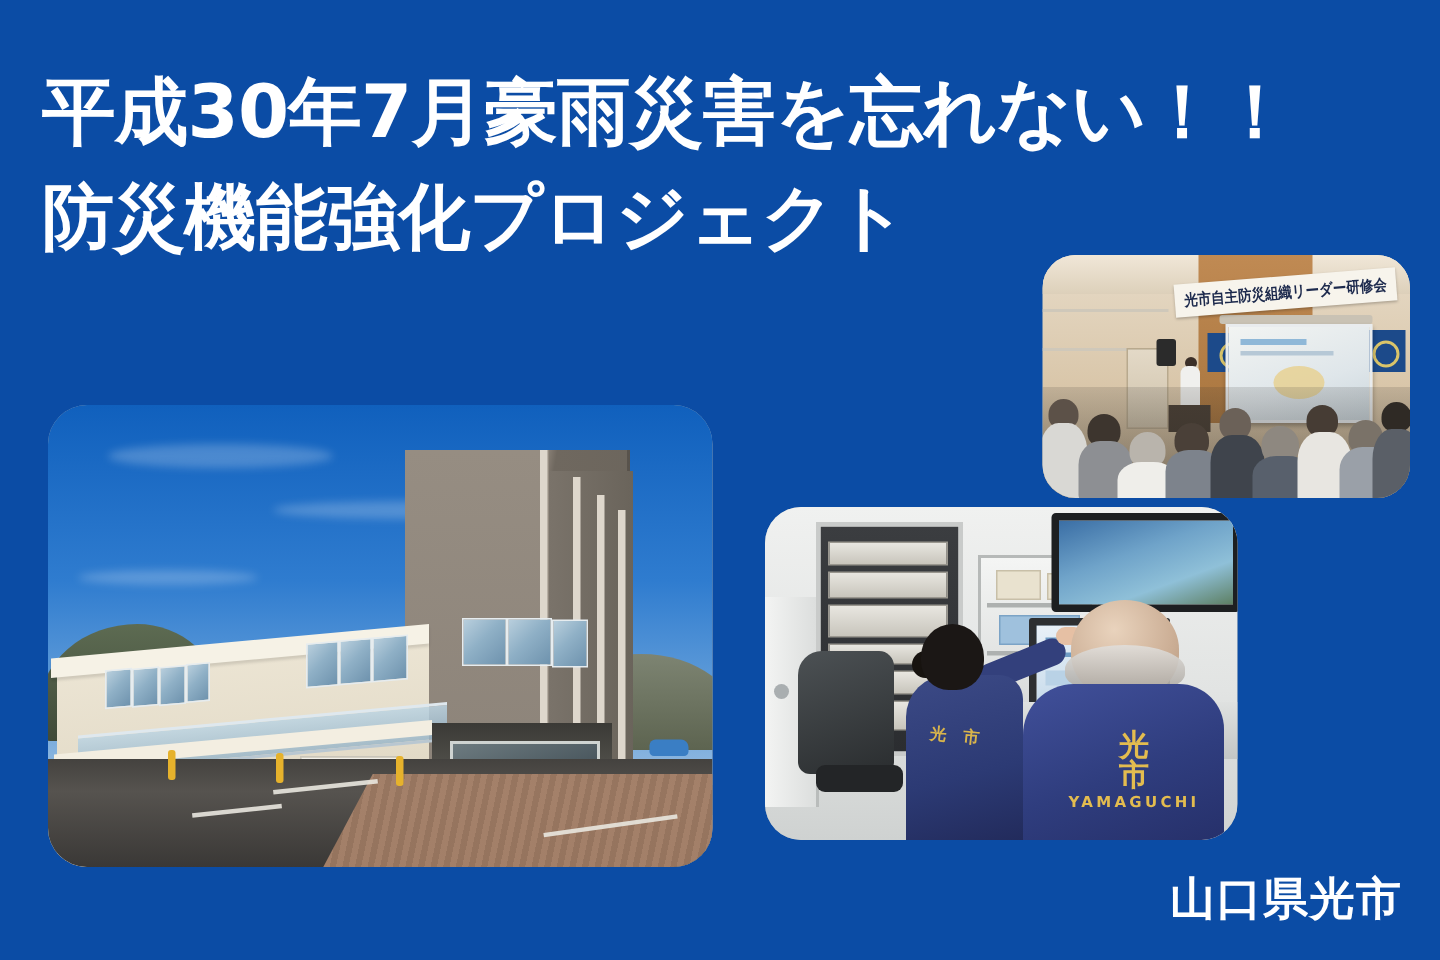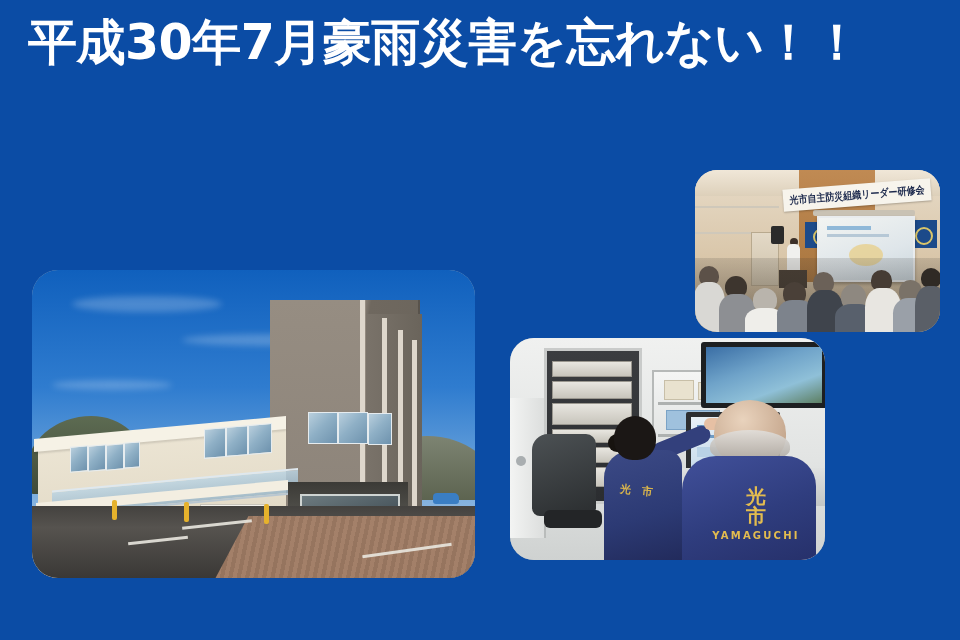--- a/index.html
+++ b/index.html
@@ -16,21 +16,21 @@
     width: 960px;
     height: 640px;
     overflow: hidden;
     background: #0b4ca5;
   }
 
   
   .headline {
     position: absolute;
     left: 28px;
-    top: 8px;
+    top: 40px;
     width: 700px;
     z-index: 5;
   }
   .headline-line {
     color: #ffffff;
     font-size: 49px;
     line-height: 70px;
     font-weight: 700;
     letter-spacing: -0.5px;
     white-space: nowrap;
@@ -369,20 +369,21 @@
     transform: rotate(-8deg);
   }
 </style>
 </head>
 <body style="background: rgb(11, 76, 165);">
 
 <div id="poster" style="background: rgb(11, 76, 165);">
 
   <div class="headline">
     <div class="headline-line l1">平成30年7月豪雨災害を忘れない！！</div>
+    <div class="headline-line l3">防災機能強化プロジェクト</div>
   </div>
 
   <div class="photo photo-seminar">
     <div class="scene">
       <div class="sem-bg"></div>
       <div class="sem-ceiling"></div>
       <div class="sem-wall-wood"></div>
       <div class="sem-rail"></div>
       <div class="sem-door"></div>
       <div class="sem-speaker-box"></div>
@@ -536,14 +537,15 @@
       <div class="ctl-head-m"></div>
       <div class="ctl-hair-m"></div>
       <div class="ctl-person-m"></div>
       <div class="ctl-uniform-text">
         <div class="ctl-kanji">光　市</div>
         <div class="ctl-romaji">YAMAGUCHI</div>
       </div>
     </div>
   </div>
 
+  <div class="credit">山口県光市</div>
 
 </div>
 
 </body></html>

